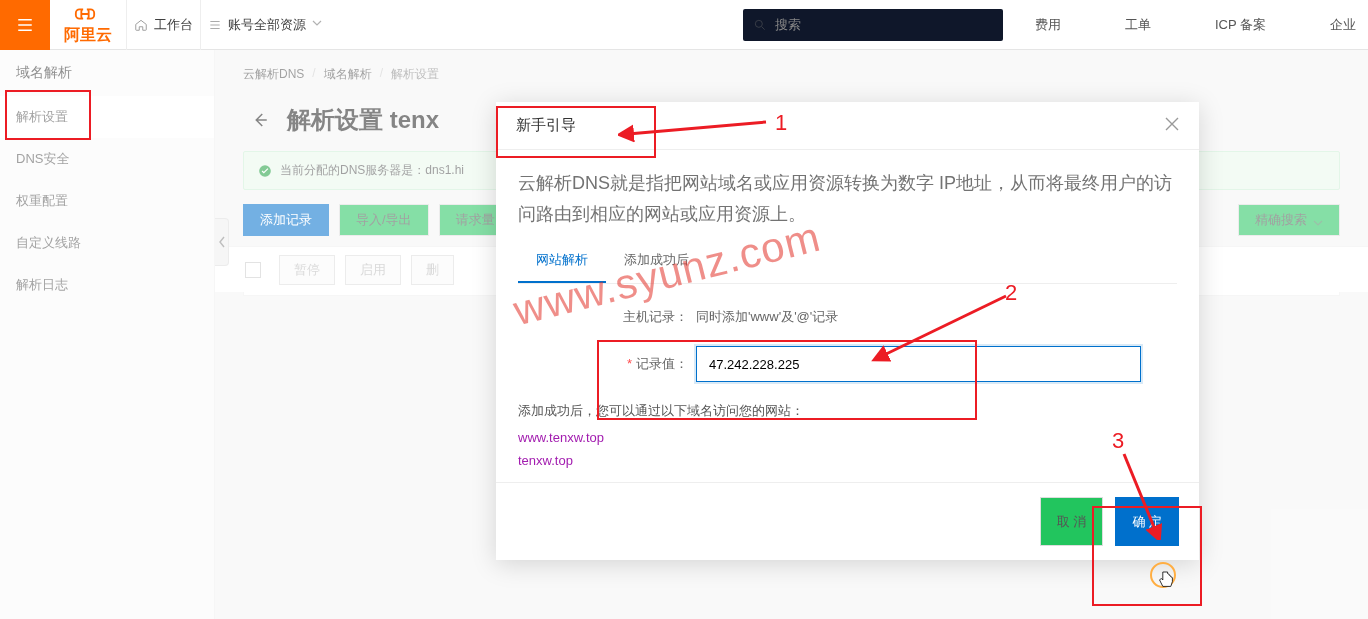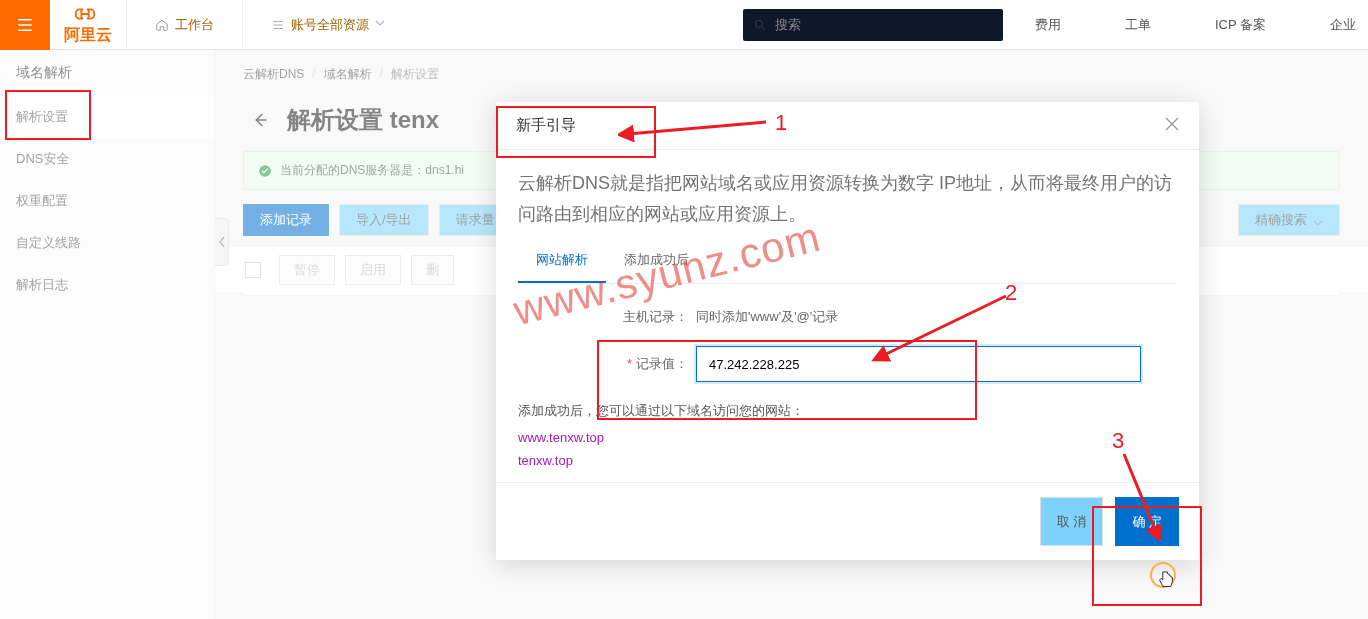--- a/index.html
+++ b/index.html
@@ -4,21 +4,21 @@
 <style>
 * { margin:0; padding:0; box-sizing:border-box; font-family:"Microsoft YaHei","PingFang SC",Arial,sans-serif; }
 body { background:#f5f5f5; width:1368px; height:619px; overflow:hidden; position:relative; color:#333; font-size:13px; }
 
 
 .topbar { height:50px; background:#fff; border-bottom:1px solid #e5e5e5; display:flex; align-items:center; }
 .menu-btn { width:50px; height:50px; background:#ff6a00; display:flex; align-items:center; justify-content:center; }
 .menu-btn svg { width:20px; height:18px; }
 .logo { margin:16px 14px; display:flex; align-items:center; color:#ff6a00; font-weight:bold; font-size:16px;flex-direction:column; }
 .logo svg { width:22px; height:22px; margin-right:6px; }
-.top-link { display:flex; align-items:center; padding:0 28px; color:#a16207; height:50px; border-left:1px solid #eee; font-size:13px; }
+.top-link { display:flex; align-items:center; padding:0 7px; color:#404040; height:50px; border-left:1px solid #eee; font-size:13px; }
 .top-link svg { width:14px; height:14px; margin-right:6px; opacity:.6; }
 .chev svg { width:10px; margin-left:6px; opacity:.5; }
 .top-spacer { flex:1; }
 .searchbox { width:260px; height:32px; background:#0f172a; border-radius:2px; display:flex; align-items:center; padding:0 10px; color:#888; margin-right:20px; }
 .searchbox svg { width:14px; height:14px; margin-right:8px; opacity:.5; }
 .top-right { display:flex; align-items:center;gap:40px; }
 .top-right .t-item { padding:0 12px; color:#555; font-size:13px; }
 
 
 .sidebar { position:absolute; top:50px; left:0; width:215px; border-right:1px solid #eee; background:#f9f9f9; height:569px; }
@@ -32,21 +32,21 @@
 .breadcrumb .bc { color:#555; }
 .breadcrumb .sep { margin:0 8px; color:#ccc; }
 .page-title-row { display:flex; align-items:center; margin:4px 0 14px; }
 .back-arrow { width:34px; height:34px; display:flex; align-items:center; justify-content:center; margin-right:10px; }
 .page-title { font-size:24px; font-weight:600; color:#222; }
 
 .alert { background:#e9f7ec; border:1px solid #cdeed5; padding:10px 14px; display:flex; align-items:center; font-size:12px; color:#555; border-radius:2px; }
 .alert svg { width:14px; height:14px; margin-right:8px; }
 
 .toolbar { margin-top:14px; display:flex; gap:10px; align-items:center; }
-.btn { height:32px; padding:0 16px; display:inline-flex; align-items:center; justify-content:center; font-size:13px; border:1px solid #ccc; background:#7dd3fc; color:#333; cursor:pointer; }
+.btn { height:32px; padding:0 16px; display:inline-flex; align-items:center; justify-content:center; font-size:13px; border:1px solid #ccc; background:#22c55e; color:#333; cursor:pointer; }
 .btn.primary { background:#0070cc; color:#fff; border-color:#0070cc; }
 .btn.ghost { border:1px solid #ddd; color:#555; }
 .toolbar-spacer { flex:1; }
 .btn .chev2 { margin-left:6px; opacity:.6; display:inline-block; transform:translateY(1px); }
 
 .table-head { margin-top:14px; height:46px; background:#fff; border:1px solid #eee; display:flex; align-items:center; padding:0 16px; }
 .checkbox { width:16px; height:16px; border:1px solid #ccc; background:#fff; margin-right:18px; }
 .th-label { color:#666; margin-right:6px; }
 .sort-icon { opacity:.45; }
 .th-remark { margin-left:auto; color:#666; }

